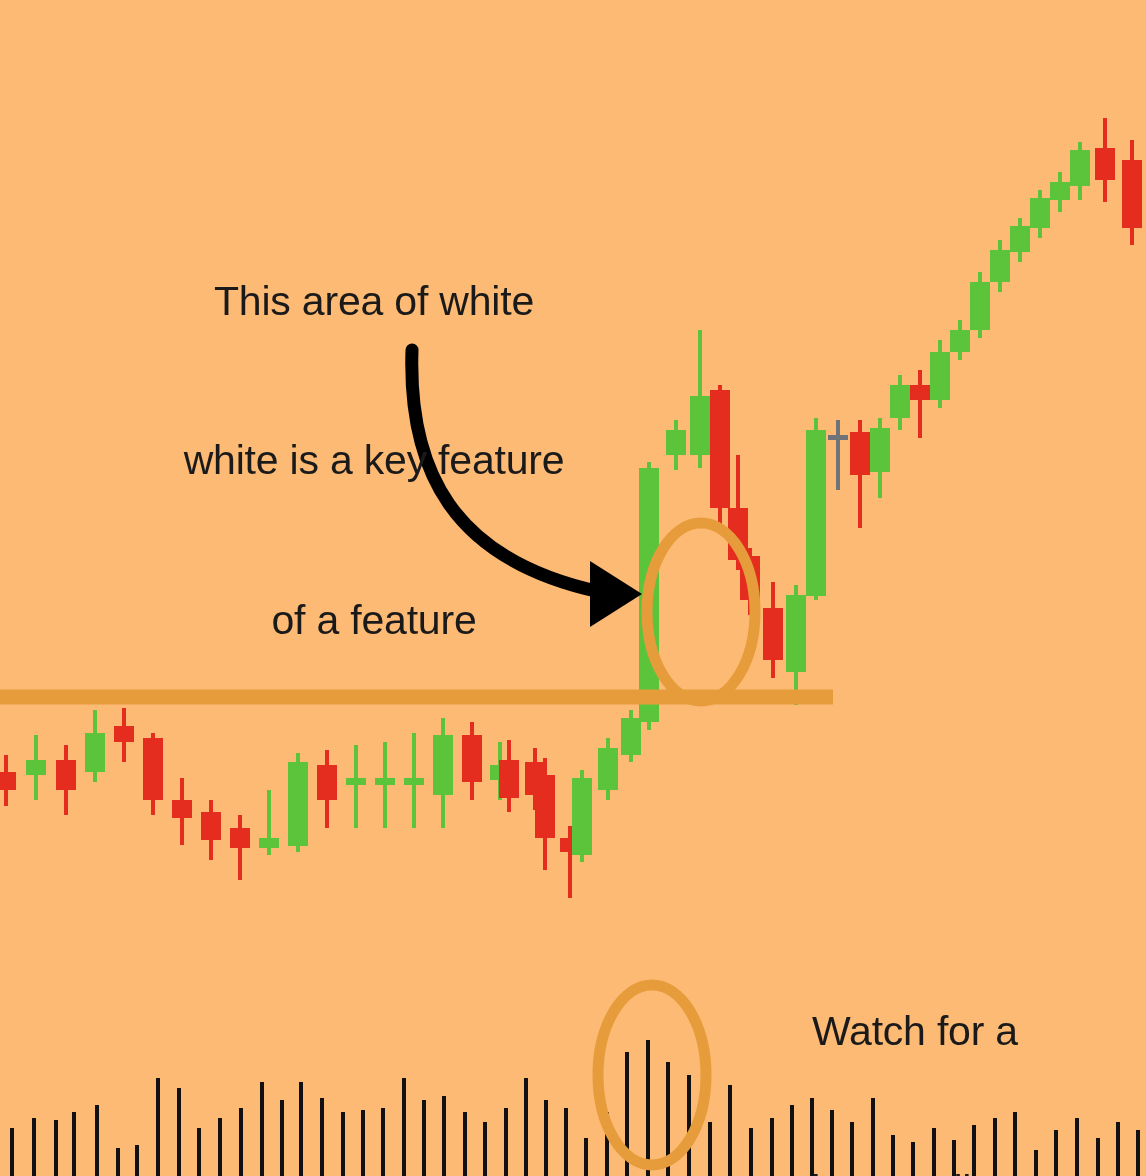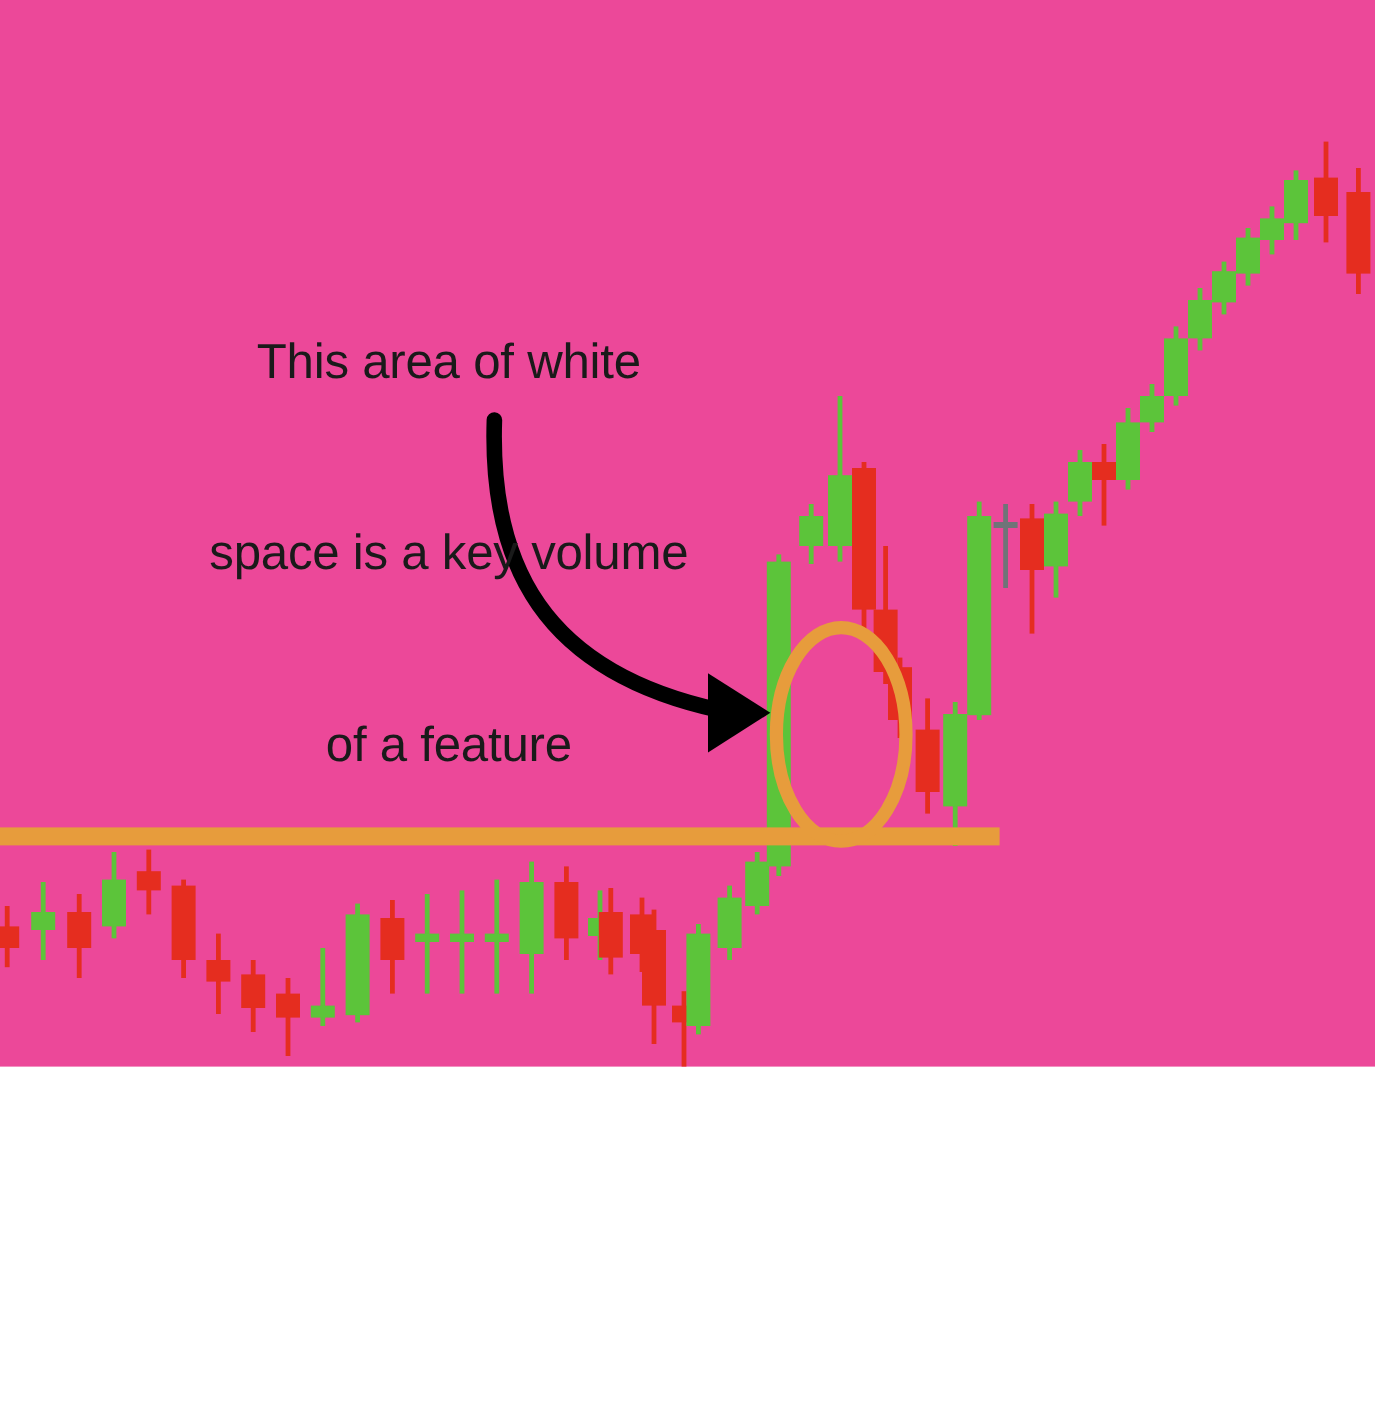--- a/index.html
+++ b/index.html
@@ -6,22 +6,22 @@
     margin: 0;
     padding: 0;
     background: #ffffff;
   }
   body {
     font-family: "Liberation Sans", sans-serif;
   }
   #stage {
     position: relative;
     width: 1146px;
-    height: 889px;
-    background: #ec4899;
+    height: 1176px;
+    background: #fdba74;
     overflow: hidden;
   }
   #chart-svg {
     position: absolute;
     left: 0;
     top: 0;
     width: 1146px;
     height: 1176px;
     display: block;
   }
@@ -319,22 +319,23 @@
         <ellipse cx="652" cy="1075" rx="54" ry="90" fill="none" stroke="#e79c3c" stroke-width="11"></ellipse>
       </g>
     <g id="arrow-group">
         <path d="M 412 350 C 408 470, 452 560, 600 592" fill="none" stroke="#000000" stroke-width="13" stroke-linecap="round"></path>
         <polygon points="642,594 590,561 590,627" fill="#000000"></polygon>
       </g>
   </svg>
 
   <div class="annot" id="annot-pullback">
     <span class="annot-line">This area of white</span>
-    <span class="annot-line">space is a key volume</span>
+    <span class="annot-line">white is a key feature</span>
     <span class="annot-line">of a feature</span>
   </div>
 
   <div class="annot" id="annot-volume">
+    <span class="annot-line">Watch for a</span>
     <span class="annot-line">volume spike on</span>
     
   </div>
 
 </div>
 
 </body></html>

